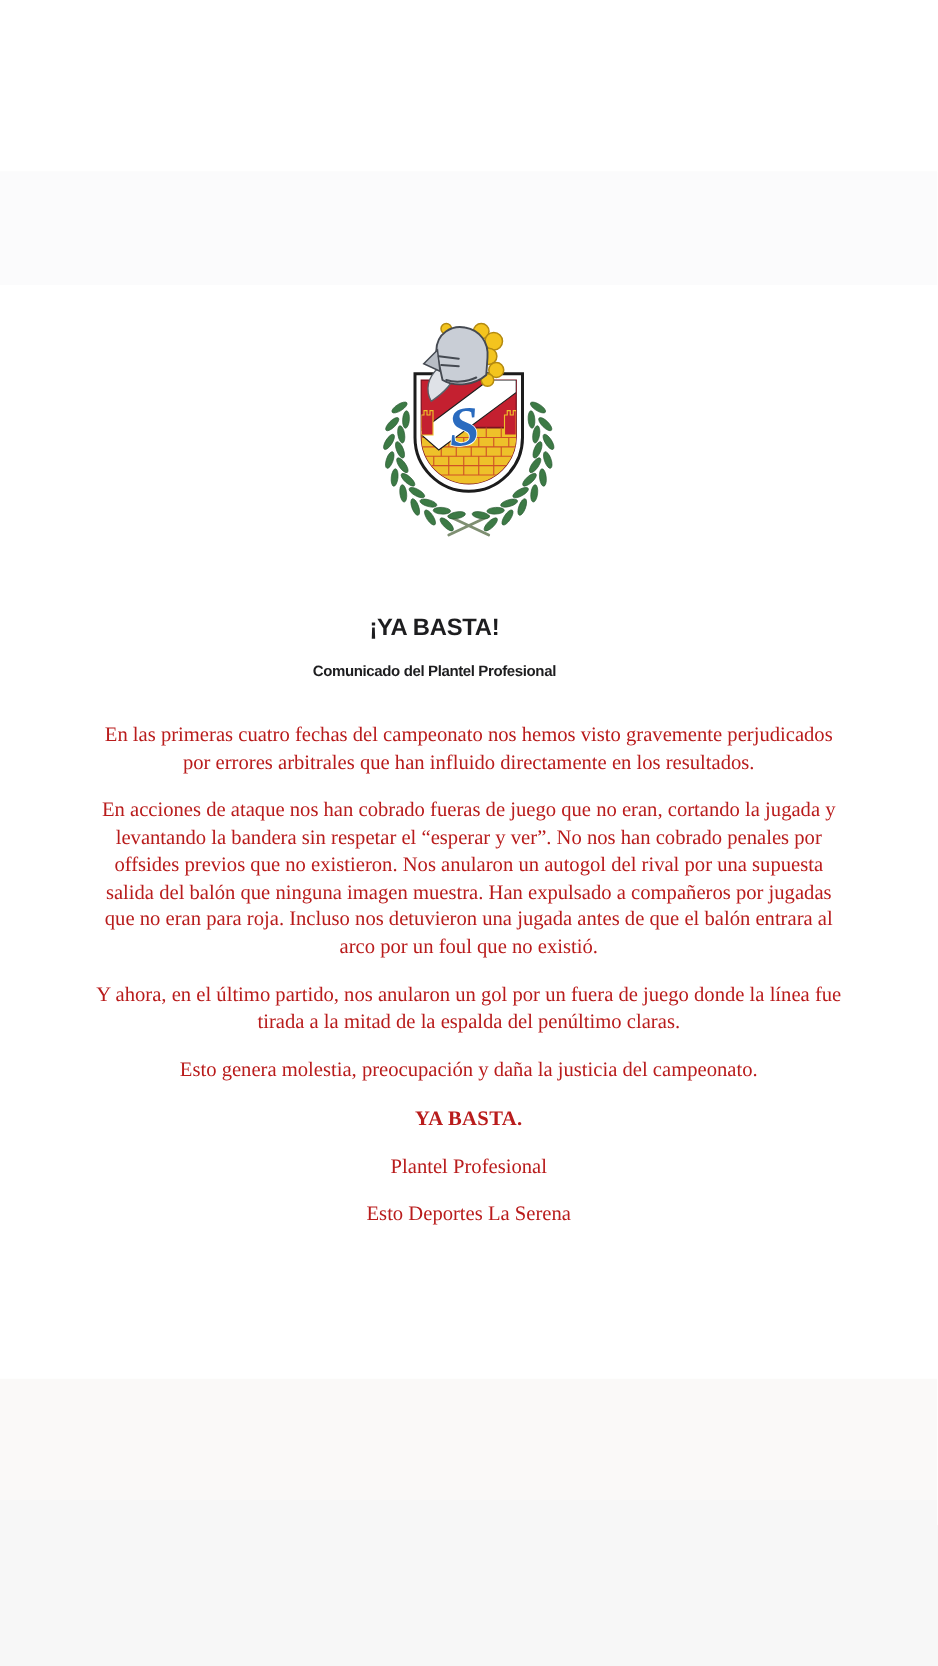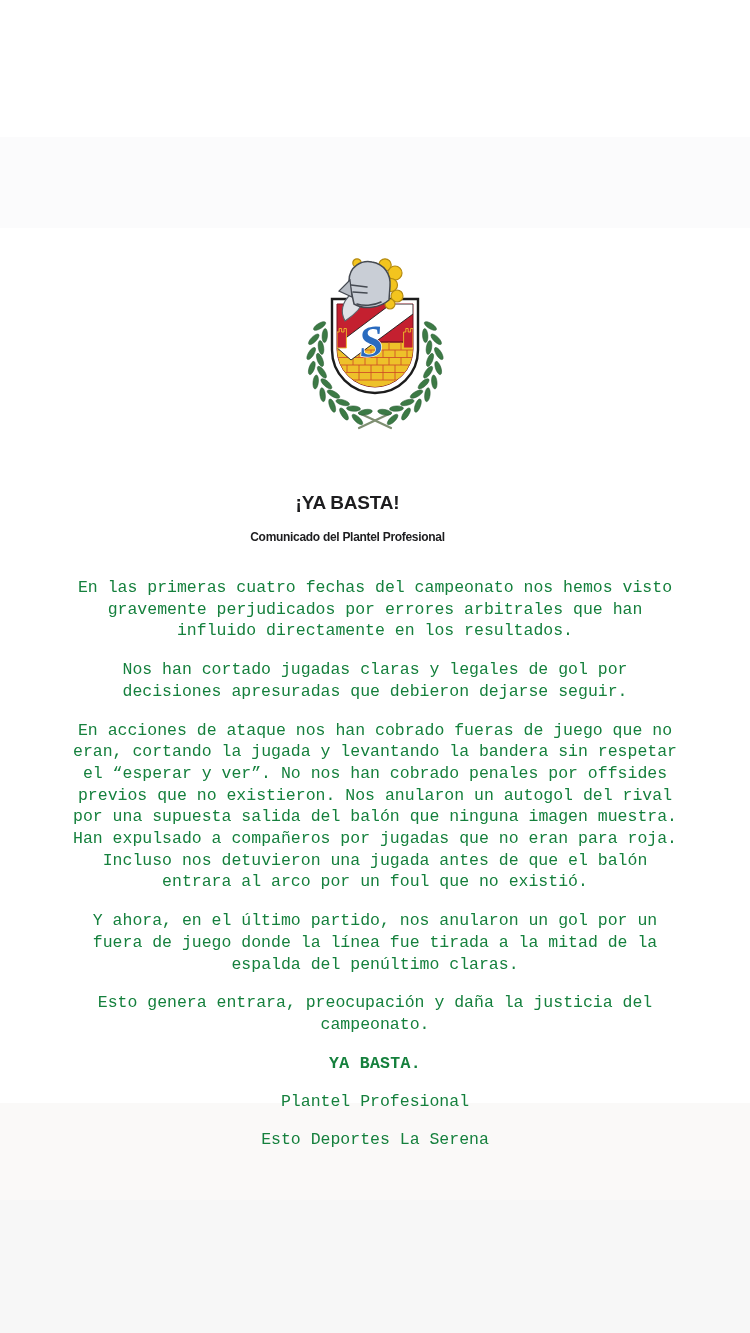--- a/index.html
+++ b/index.html
@@ -29,24 +29,24 @@
     margin: 0; text-align: center;
     color: #1d1d1f;
     font-weight: 700;
   }
   .title { top: 492px; font-size: 19px; letter-spacing: -0.2px; }
   .subtitle { top: 530px; font-size: 12px; letter-spacing: -0.3px; }
 
   .bodytext {
     position: absolute;
     top: 577px; left: 73px; width: 604px;
-    font-family: Liberation Mono, monospace;
+    font-family: Liberation Serif, serif;
     font-size: 16.5px;
     line-height: 21.7px;
-    color: #15803d;
+    color: #b91c1c;
     text-align: center;
   }
   .bodytext p { margin: 0 0 17px 0; }
   .closing { font-weight: bold; letter-spacing: 0.3px; }
   .signature p { margin: 16px; }
 </style>
 </head>
 <body>
 
 <div class="page">
@@ -151,24 +151,23 @@
 
       <path d="M46 29 L62 31 M48 36 L62 37 M52 48 C58 50 68 50 76 46" stroke="#454a52" stroke-width="1.6" fill="none" stroke-linecap="round"></path>
     </g>
   </svg>
 
   <h1 class="title">¡YA BASTA!</h1>
   <h2 class="subtitle">Comunicado del Plantel Profesional</h2>
 
   <section class="bodytext">
     <p>En las primeras cuatro fechas del campeonato nos hemos visto gravemente perjudicados por errores arbitrales que han influido directamente en los resultados.</p>
-    <p>Nos han cortado jugadas claras y legales de gol por decisiones apresuradas que debieron dejarse seguir.</p>
     <p>En acciones de ataque nos han cobrado fueras de juego que no eran, cortando la jugada y levantando la bandera sin respetar el “esperar y ver”. No nos han cobrado penales por offsides previos que no existieron. Nos anularon un autogol del rival por una supuesta salida del balón que ninguna imagen muestra. Han expulsado a compañeros por jugadas que no eran para roja. Incluso nos detuvieron una jugada antes de que el balón entrara al arco por un foul que no existió.</p>
     <p>Y ahora, en el último partido, nos anularon un gol por un fuera de juego donde la línea fue tirada a la mitad de la espalda del penúltimo claras.</p>
-    <p>Esto genera entrara, preocupación y daña la justicia del campeonato.</p>
+    <p>Esto genera molestia, preocupación y daña la justicia del campeonato.</p>
     <p class="closing">YA BASTA.</p>
     <div class="signature">
       <p>Plantel Profesional</p>
       <p>Esto Deportes La Serena</p>
     </div>
   </section>
 
 </div>
 
 </body></html>

